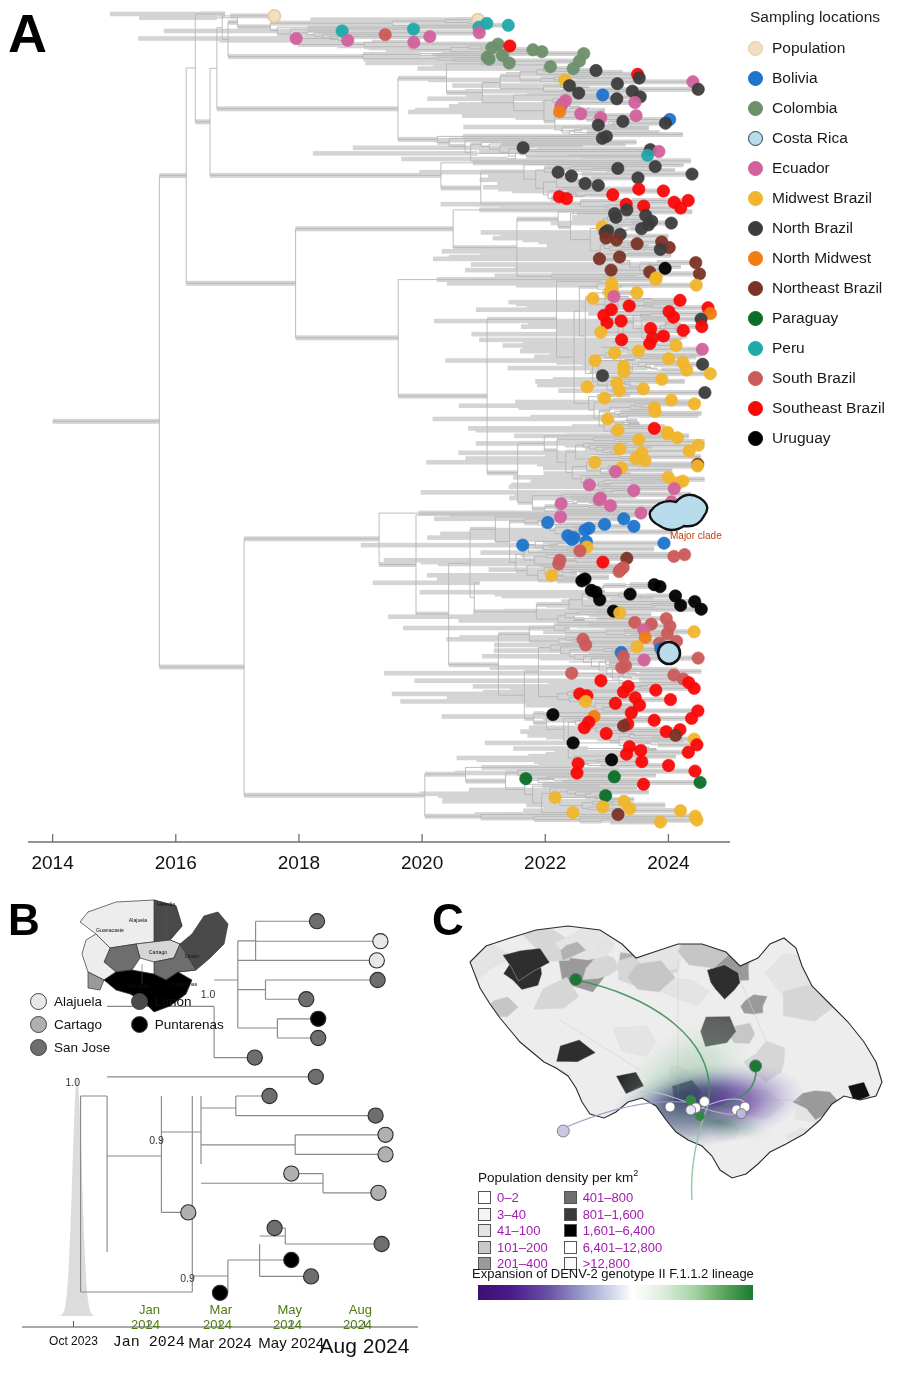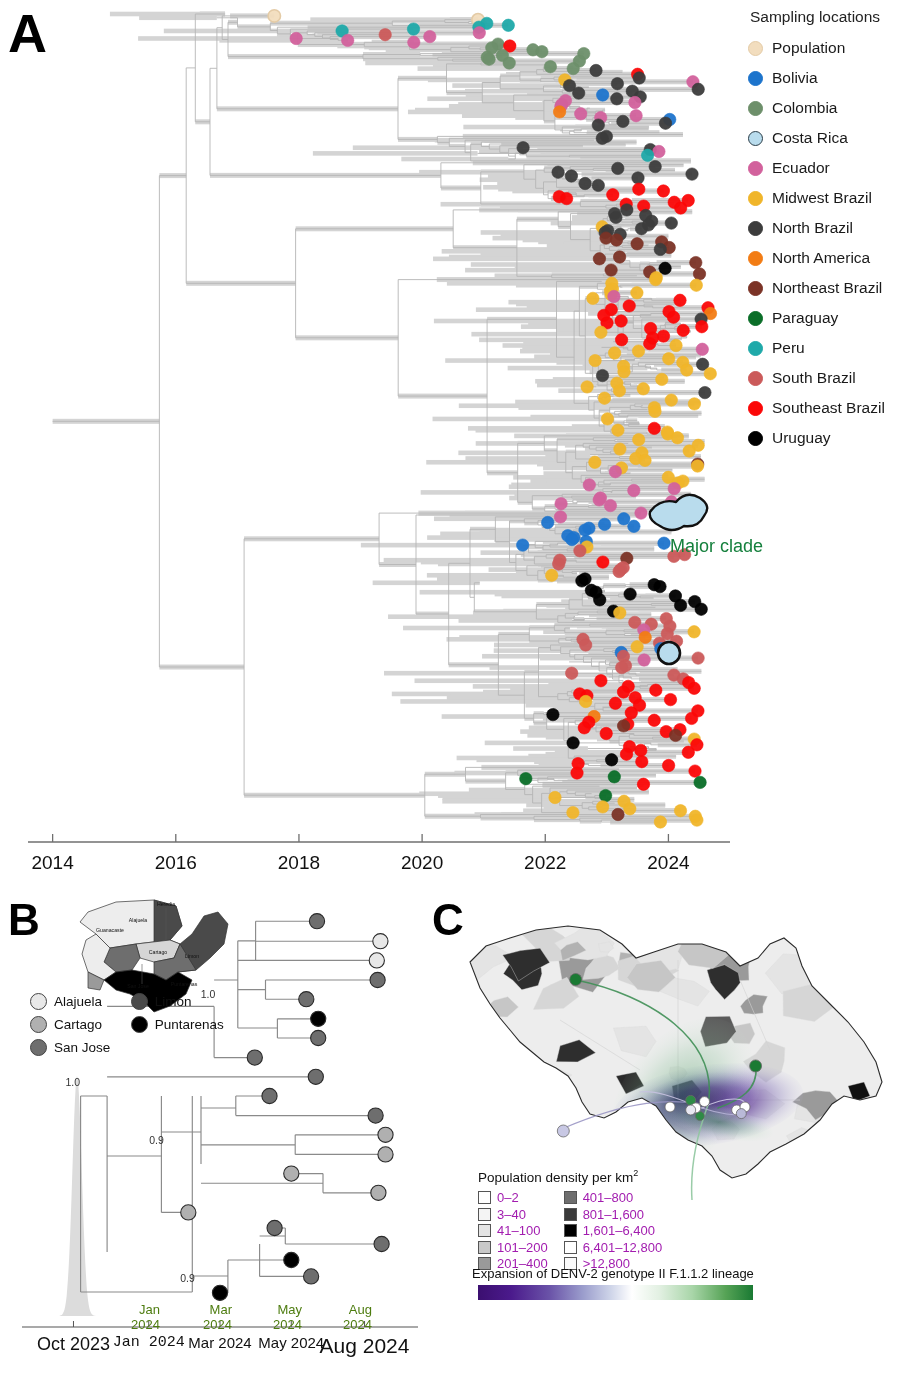--- a/index.html
+++ b/index.html
@@ -17,21 +17,21 @@
   #axis-a-svg{position:absolute;left:0;top:830px;}
 
   
   #legend-a{position:absolute;left:748px;top:8px;width:150px;}
   #legend-a .legend-title{font-size:15.5px;color:#222;margin:0 0 7px 2px;}
   #legend-a .legend-row{display:flex;align-items:center;height:30px;}
   #legend-a .swatch{width:13px;height:13px;border-radius:50%;margin-right:9px;flex:0 0 auto;}
   #legend-a .legend-label{font-size:15.5px;color:#1a1a1a;white-space:nowrap;}
 
   
-  #major-clade-label{position:absolute;left:670px;top:530px;font-size:18px;color:#15803d;margin-top:6px;}
+  #major-clade-label{position:absolute;left:670px;top:530px;font-size:10px;color:#c2410c;}
 
   
   #panel-b{position:absolute;left:0;top:890px;width:430px;height:485px;}
   #tree-b-svg{position:absolute;left:0;top:0;}
   #map-b-svg{position:absolute;left:60px;top:5px;}
   #legend-b{position:absolute;left:30px;top:990px;width:200px;}
   #legend-b .lb-col{display:inline-block;vertical-align:top;}
   #legend-b .lb-row{display:flex;align-items:center;height:23px;}
   #legend-b .lb-sw{width:15px;height:15px;border-radius:50%;border:1.1px solid #444;margin-right:7px;flex:0 0 auto;}
   #legend-b .lb-lab{font-size:13.5px;color:#111;white-space:nowrap;}
@@ -1235,21 +1235,21 @@
         <div class="legend-row">
           <div class="swatch" style="background: rgb(240, 181, 42); border: 1px solid rgb(240, 181, 42);"></div>
           <div class="legend-label">Midwest Brazil</div>
         </div>
         <div class="legend-row">
           <div class="swatch" style="background: rgb(60, 60, 60); border: 1px solid rgb(60, 60, 60);"></div>
           <div class="legend-label">North Brazil</div>
         </div>
         <div class="legend-row">
           <div class="swatch" style="background: rgb(242, 124, 20); border: 1px solid rgb(242, 124, 20);"></div>
-          <div class="legend-label">North America</div>
+          <div class="legend-label">North Midwest</div>
         </div>
         <div class="legend-row">
           <div class="swatch" style="background: rgb(123, 51, 38); border: 1px solid rgb(123, 51, 38);"></div>
           <div class="legend-label">Northeast Brazil</div>
         </div>
         <div class="legend-row">
           <div class="swatch" style="background: rgb(10, 110, 40); border: 1px solid rgb(10, 110, 40);"></div>
           <div class="legend-label">Paraguay</div>
         </div>
         <div class="legend-row">
@@ -1359,21 +1359,21 @@
 
 <svg id="axis-b-svg" style="position:absolute;left:0;top:1318px;" width="430" height="18">
   <line x1="22" y1="9" x2="418" y2="9" stroke="#555" stroke-width="1.1"></line>
 <line x1="73.48" y1="9" x2="73.48" y2="3" stroke="#555" stroke-width="1"></line>
     <line x1="148.72" y1="9" x2="148.72" y2="3" stroke="#555" stroke-width="1"></line>
     <line x1="220" y1="9" x2="220" y2="3" stroke="#555" stroke-width="1"></line>
     <line x1="291.28000000000003" y1="9" x2="291.28000000000003" y2="3" stroke="#555" stroke-width="1"></line>
     <line x1="364.54" y1="9" x2="364.54" y2="3" stroke="#555" stroke-width="1"></line>
   </svg>
 <div id="b-axis-labels">
-    <div style="position: absolute; left: 28.48px; top: 1334px; width: 90px; text-align: center; font-size: 18px; color: rgb(17, 17, 17);">Oct 2023</div>
+    <div style="position: absolute; left: 28.48px; top: 1334px; width: 90px; text-align: center; font-size: 12px; color: rgb(17, 17, 17);">Oct 2023</div>
     <div style="position: absolute; left: 103.72px; top: 1334px; width: 90px; text-align: center; font-size: 15px; color: rgb(17, 17, 17); font-family: Liberation Mono, monospace;">Jan 2024</div>
     <div style="position: absolute; left: 175px; top: 1334px; width: 90px; text-align: center; font-size: 15px; color: rgb(17, 17, 17);">Mar 2024</div>
     <div style="position: absolute; left: 246.28px; top: 1334px; width: 90px; text-align: center; font-size: 15px; color: rgb(17, 17, 17);">May 2024</div>
     <div style="position: absolute; left: 319.54px; top: 1334px; width: 90px; text-align: center; font-size: 21px; color: rgb(17, 17, 17);">Aug 2024</div>
   </div>
 
 <div id="panel-c"></div>
 <div class="panel-letter" id="panel-c-letter">C</div>
 
 <svg id="map-c-svg" style="position:absolute;left:440px;top:900px;" width="460" height="300" viewBox="0 0 460 300">

